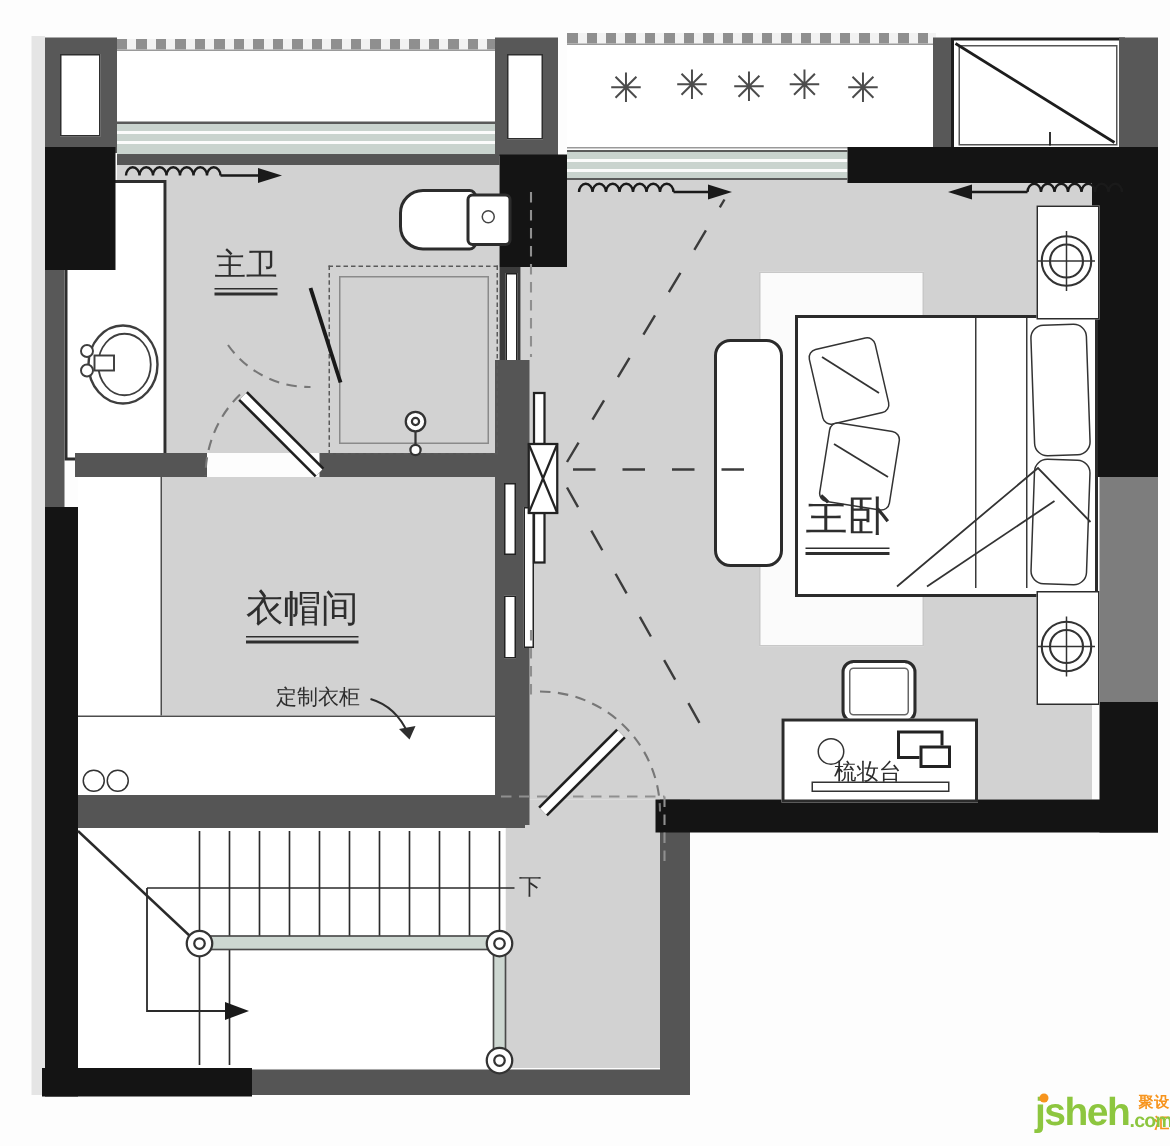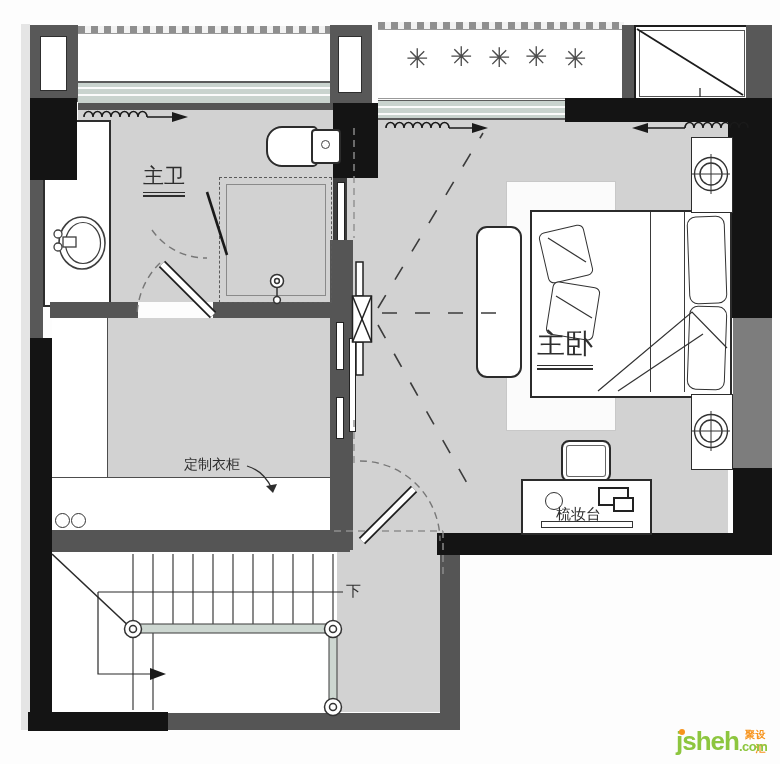--- a/index.html
+++ b/index.html
@@ -17,21 +17,21 @@
         #c9d3ce 8px 13px,#fbfbfb 13px 15px,#c9d3ce 15px calc(100% - 1.5px),#5a5a5a calc(100% - 1.5px) 100%);}
   .hatch{position:absolute;background:repeating-linear-gradient(90deg,#8f8f8f 0 7px,#f2f2f2 7px 13px);
          border-bottom:1px solid #9a9a9a;height:7px;}
   .inset{position:absolute;background:#fff;border:1.5px solid #2e2e2e;}
   .plant{position:absolute;color:#4c4c4c;font-size:27px;line-height:1;}
   .lbl{position:absolute;color:#2e2e2e;white-space:nowrap;}
   .ul2{position:relative;display:inline-block;border-bottom:1.5px solid #2e2e2e;padding-bottom:2px;}
   .ul2::after{content:"";position:absolute;left:0;right:0;bottom:-4.5px;height:1.5px;background:#2e2e2e;}
   svg.overlay{position:absolute;left:0;top:0;pointer-events:none;}
   
-  .logo{position:absolute;left:676px;top:724px;width:90px;height:36px;}
+  .logo{position:absolute;left:690px;top:724px;width:90px;height:36px;}
   .logo-main{position:absolute;left:0;top:2px;font-size:26px;font-weight:bold;letter-spacing:-1px;color:#8dc63f;}
   .logo-dot{position:absolute;left:3px;top:5px;width:6px;height:6px;border-radius:50%;background:#f7941d;}
   .logo-cn{position:absolute;left:63px;top:4px;font-size:10px;font-weight:bold;color:#f7941d;letter-spacing:0.5px;text-align:right;}
   .logo-com{position:absolute;left:63px;top:15px;font-size:13px;font-weight:bold;color:#8dc63f;letter-spacing:-0.5px;}
 </style>
 </head>
 <body>
 
 <div class="page">
 
@@ -222,20 +222,23 @@
       <polygon points="273,493 266,486 277,484" fill="#2e2e2e" stroke="none"></polygon>
     </g>
   </svg>
 
   <div class="lbl" style="left:143px;top:162px;font-size:21px;">
     <span class="ul2">主卫</span>
   </div>
   <div class="lbl" style="left:537px;top:325px;font-size:28px;">
     <span class="ul2">主卧</span>
   </div>
+  <div class="lbl" style="left:164px;top:389px;font-size:25px;">
+    <span class="ul2">衣帽间</span>
+  </div>
   <div class="lbl" style="left:184px;top:456px;font-size:14px;">定制衣柜</div>
   <div class="lbl" style="left:556px;top:505px;font-size:15px;">梳妆台</div>
   <div class="lbl" style="left:346px;top:582px;font-size:15px;">下</div>
 
   <div class="logo">
     <span class="logo-main">jsheh</span>
     <span class="logo-dot"></span>
     <span class="logo-cn">聚设汇</span>
     <span class="logo-com">.com</span>
   </div>

